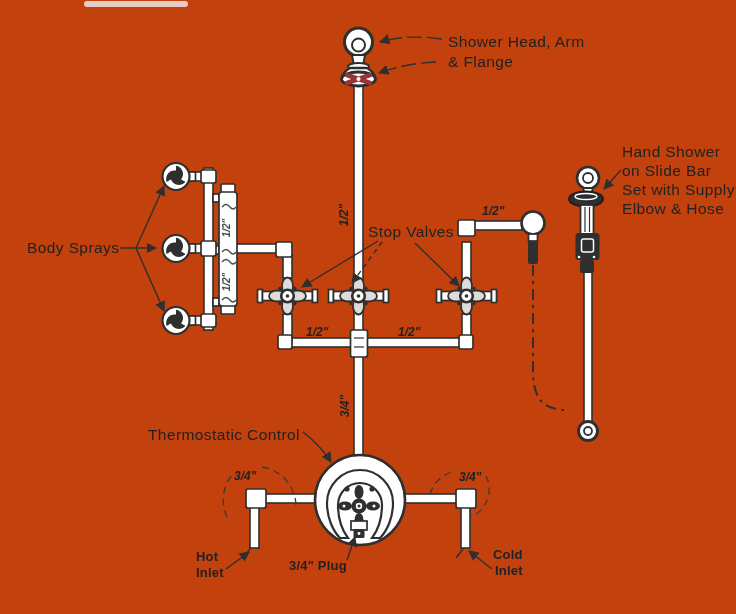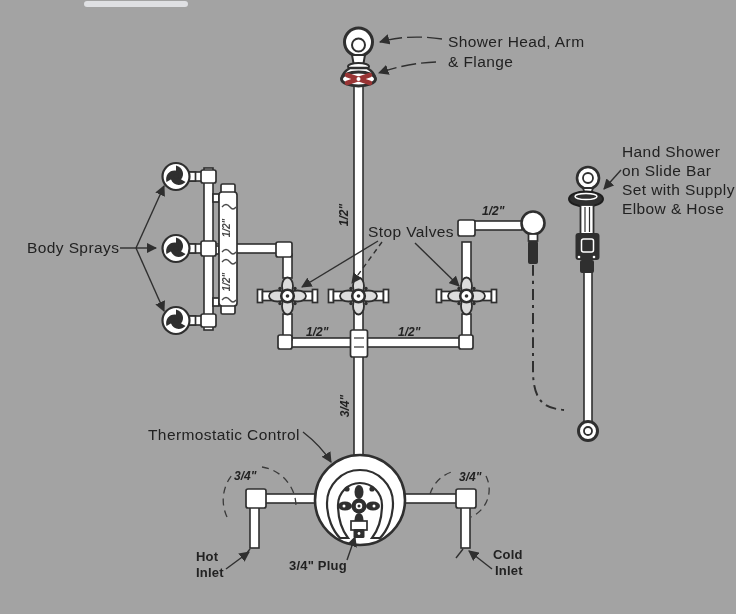--- a/index.html
+++ b/index.html
@@ -1,16 +1,16 @@
 <!DOCTYPE html>
 <html><head>
 <meta charset="utf-8">
 <style>
   html,body{margin:0;padding:0;background:#ffffff;}
-  #stage{position:relative;width:736px;height:614px;background:#a3a3a3;overflow:hidden;
+  #stage{position:relative;width:736px;height:614px;background:#c2410c;overflow:hidden;
          font-family:"Liberation Sans", sans-serif;}
   svg{display:block;}
   text{fill:#222222;}
   .lbl    {font-size:15.5px; letter-spacing:.4px;}
   .lbl-b  {font-size:13px; font-weight:bold; letter-spacing:.2px;}
   .sz     {font-size:12px; font-weight:bold; font-style:italic;}
   .sz-sm  {font-size:10px; font-weight:bold; font-style:italic; fill:#4a4a4a;}
   .pipe   {fill:#ffffff; stroke:#2f2f2f; stroke-width:1.6;}
   .fit    {fill:#ffffff; stroke:#2f2f2f; stroke-width:1.7;}
   .dev    {fill:#ffffff; stroke:#2f2f2f;}

